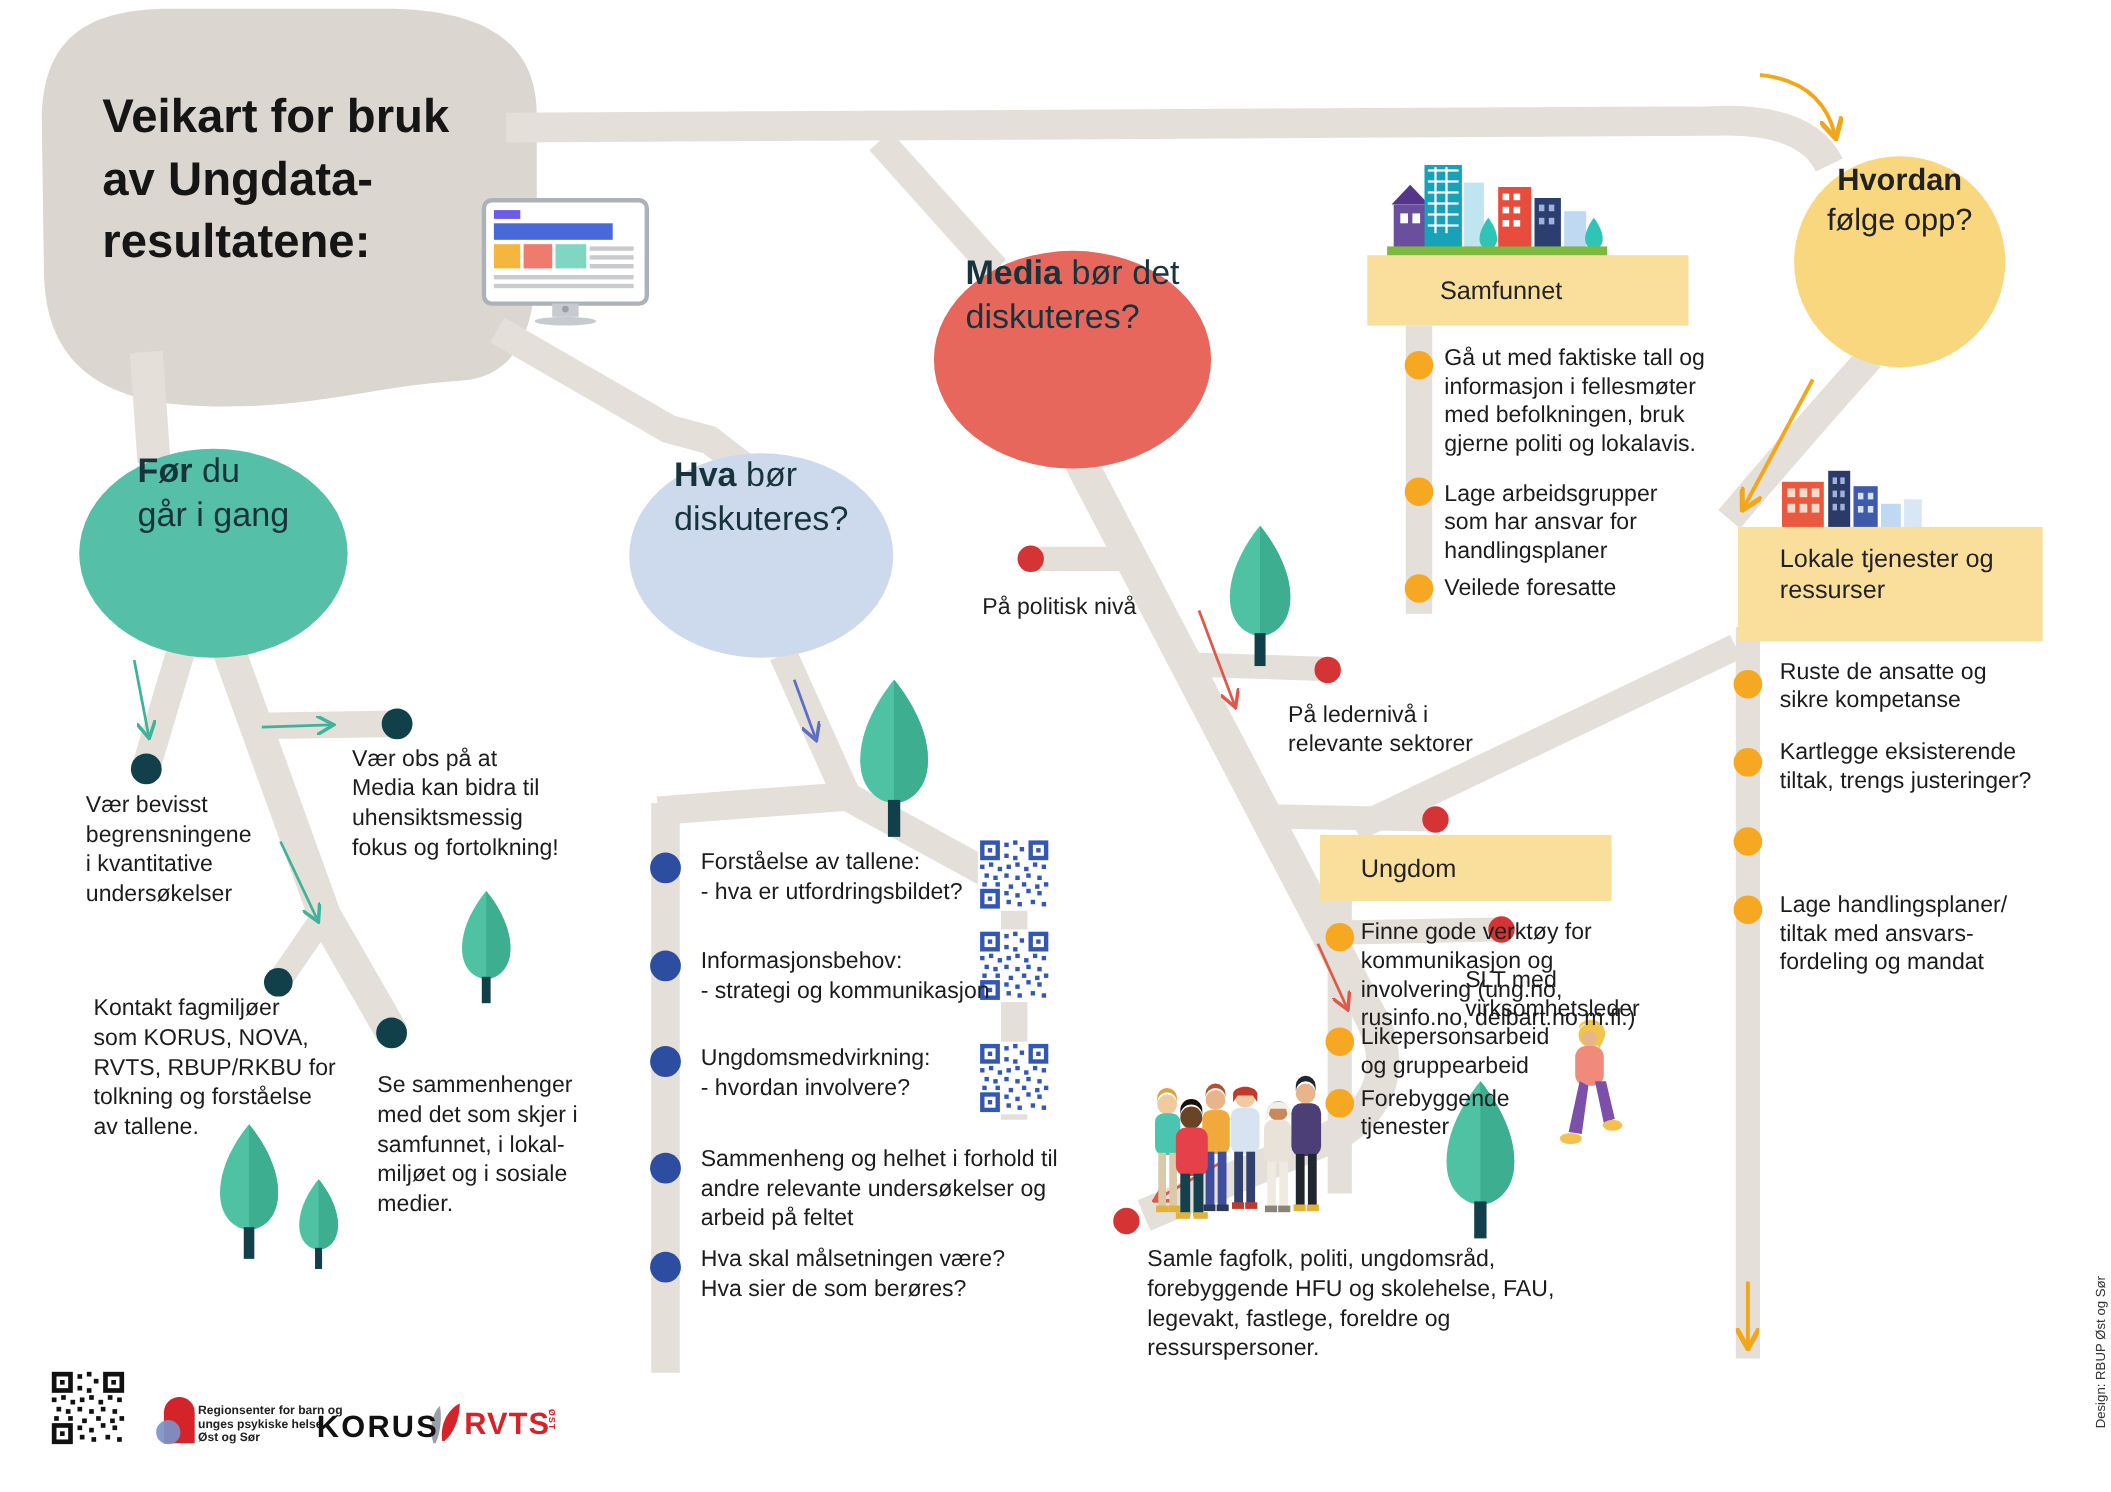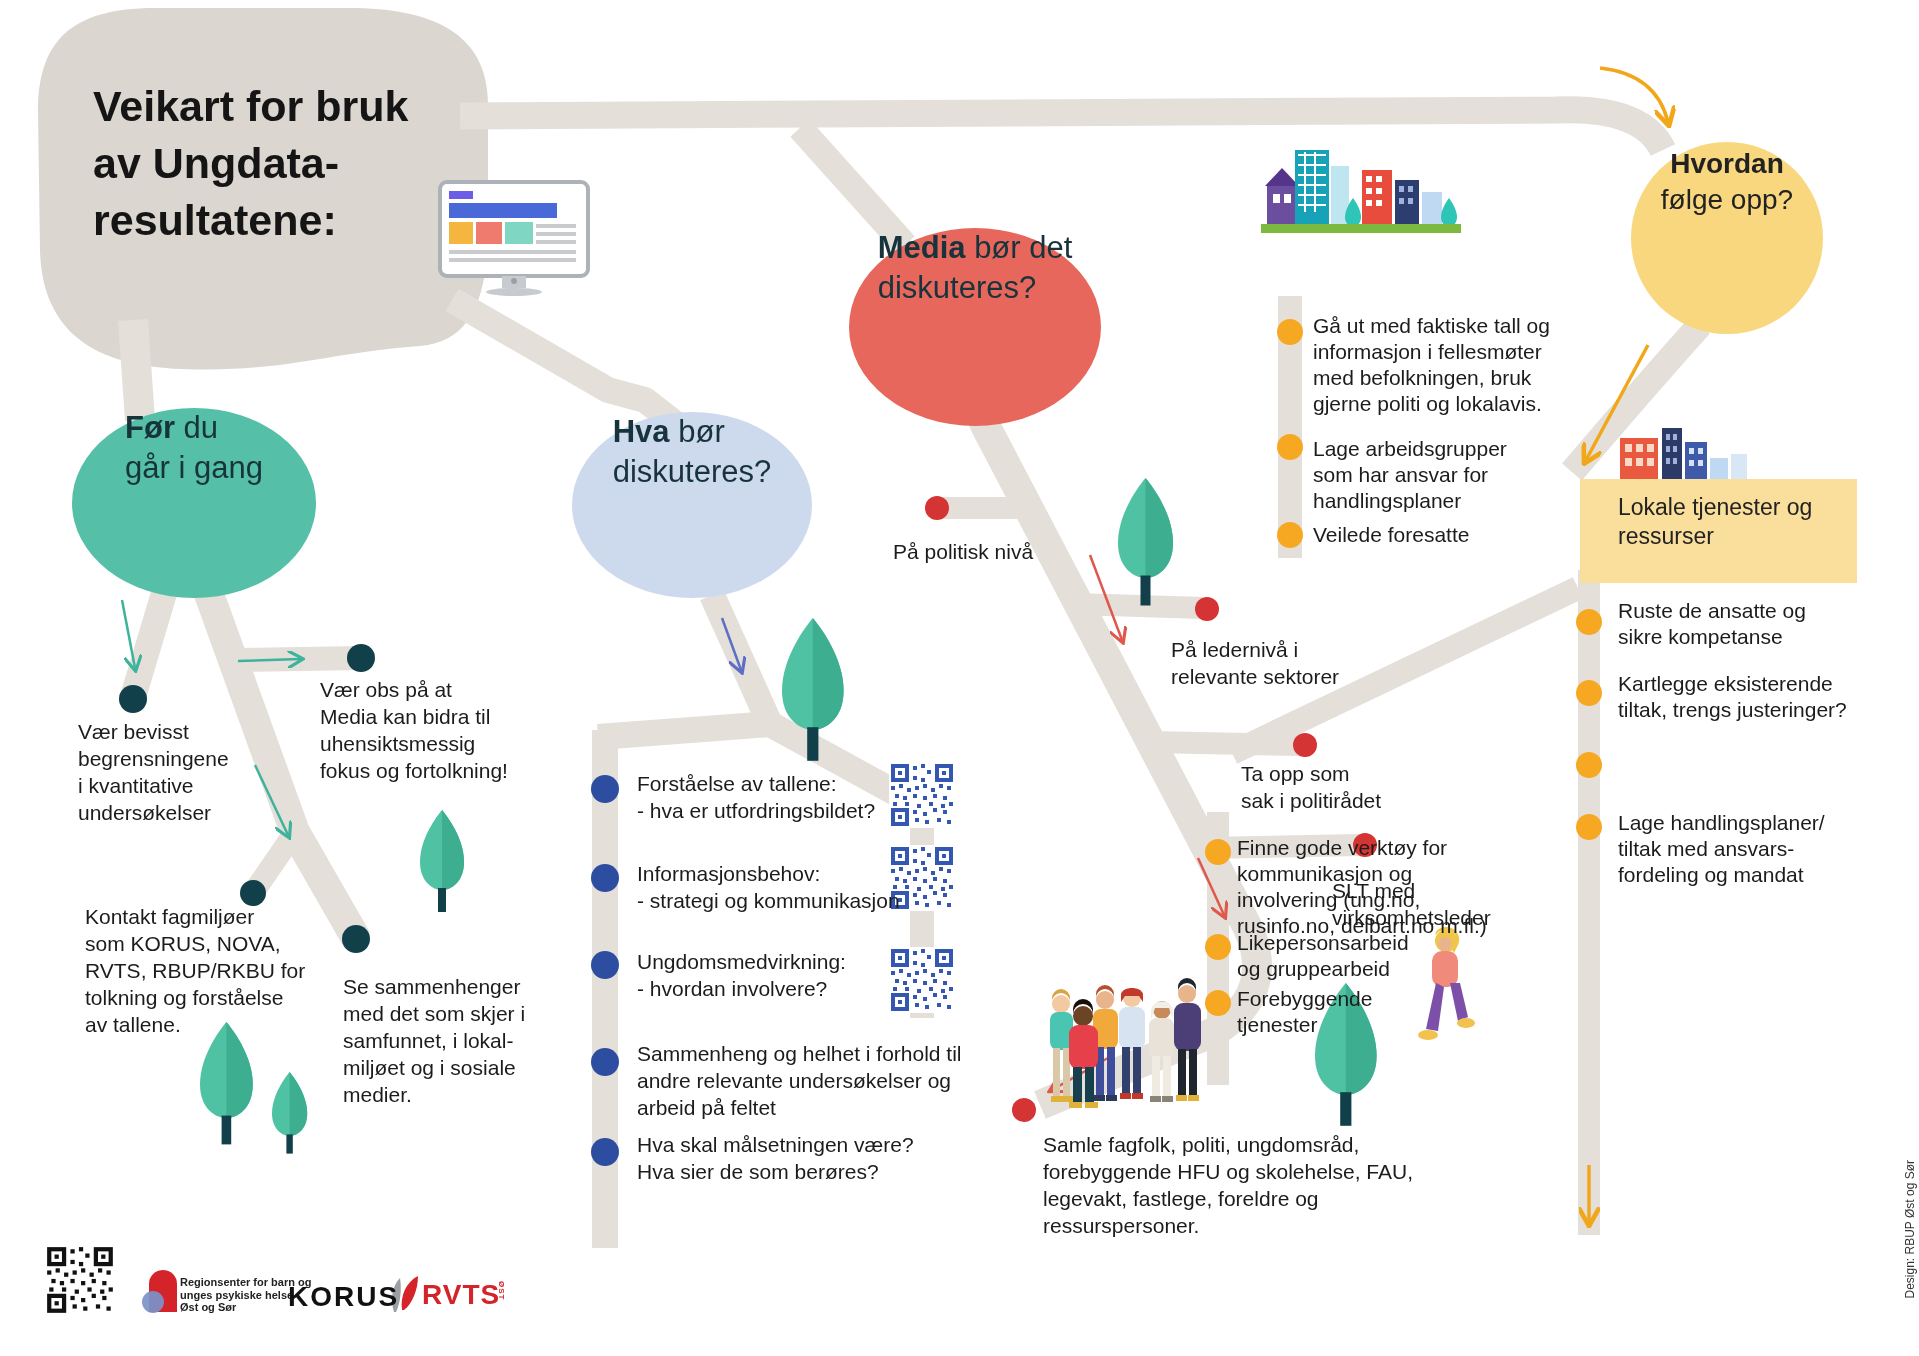--- a/index.html
+++ b/index.html
@@ -415,20 +415,23 @@
 relevante sektorer</div>
 <div class="stop" style="left:1241px;top:760px;">Ta opp som
 sak i politirådet</div>
 <div class="stop" style="left:1332px;top:877px;">SLT med
 virksomhetsleder</div>
 <div class="txt" style="left:1043px;top:1131px;">Samle fagfolk, politi, ungdomsråd,
 forebyggende HFU og skolehelse, FAU,
 legevakt, fastlege, foreldre og
 ressurspersoner.</div>
 
+<div class="ybox" style="left:1243px;top:232px;width:292px;height:64px;">
+  <div class="bh" style="padding:18px 0 0 66px;">Samfunnet</div>
+</div>
 <div class="txt" style="left:1313px;top:313px;line-height:26px;">Gå ut med faktiske tall og
 informasjon i fellesmøter
 med befolkningen, bruk
 gjerne politi og lokalavis.</div>
 <div class="txt" style="left:1313px;top:436px;line-height:26px;">Lage arbeidsgrupper
 som har ansvar for
 handlingsplaner</div>
 <div class="txt" style="left:1313px;top:522px;line-height:26px;">Veilede foresatte</div>
 
 <div class="ybox" style="left:1580px;top:479px;width:277px;height:104px;">
@@ -436,20 +439,23 @@
 ressurser</div>
 </div>
 <div class="txt" style="left:1618px;top:598px;line-height:26px;">Ruste de ansatte og
 sikre kompetanse</div>
 <div class="txt" style="left:1618px;top:671px;line-height:26px;">Kartlegge eksisterende
 tiltak, trengs justeringer?</div>
 <div class="txt" style="left:1618px;top:810px;line-height:26px;">Lage handlingsplaner/
 tiltak med ansvars-
 fordeling og mandat</div>
 
+<div class="ybox" style="left:1200px;top:759px;width:265px;height:60px;">
+  <div class="bh" style="padding:16px 0 0 37px;">Ungdom</div>
+</div>
 <div class="txt" style="left:1237px;top:835px;line-height:26px;">Finne gode verktøy for
 kommunikasjon og
 involvering (ung.no,
 rusinfo.no, delbart.no m.fl.)</div>
 <div class="txt" style="left:1237px;top:930px;line-height:26px;">Likepersonsarbeid
 og gruppearbeid</div>
 <div class="txt" style="left:1237px;top:986px;line-height:26px;">Forebyggende
 tjenester</div>
 
 <div class="footer-small" style="left:180px;top:1276px;">Regionsenter for barn og

